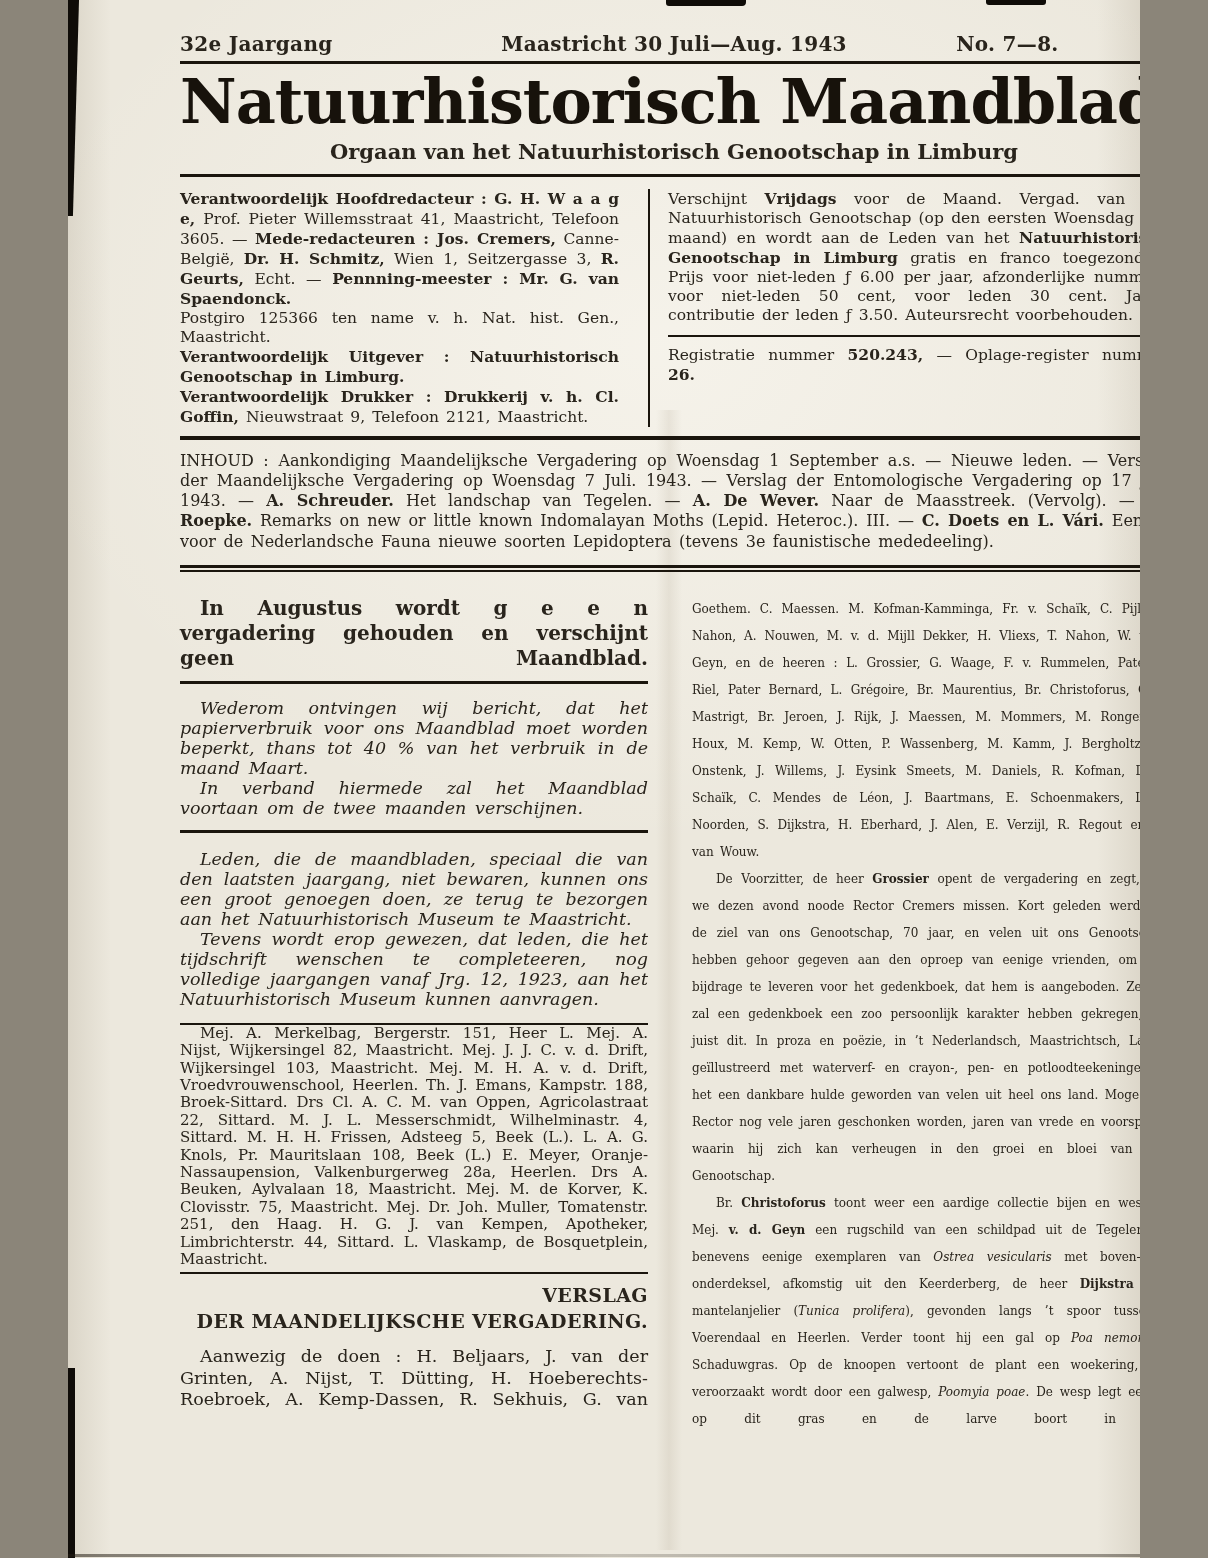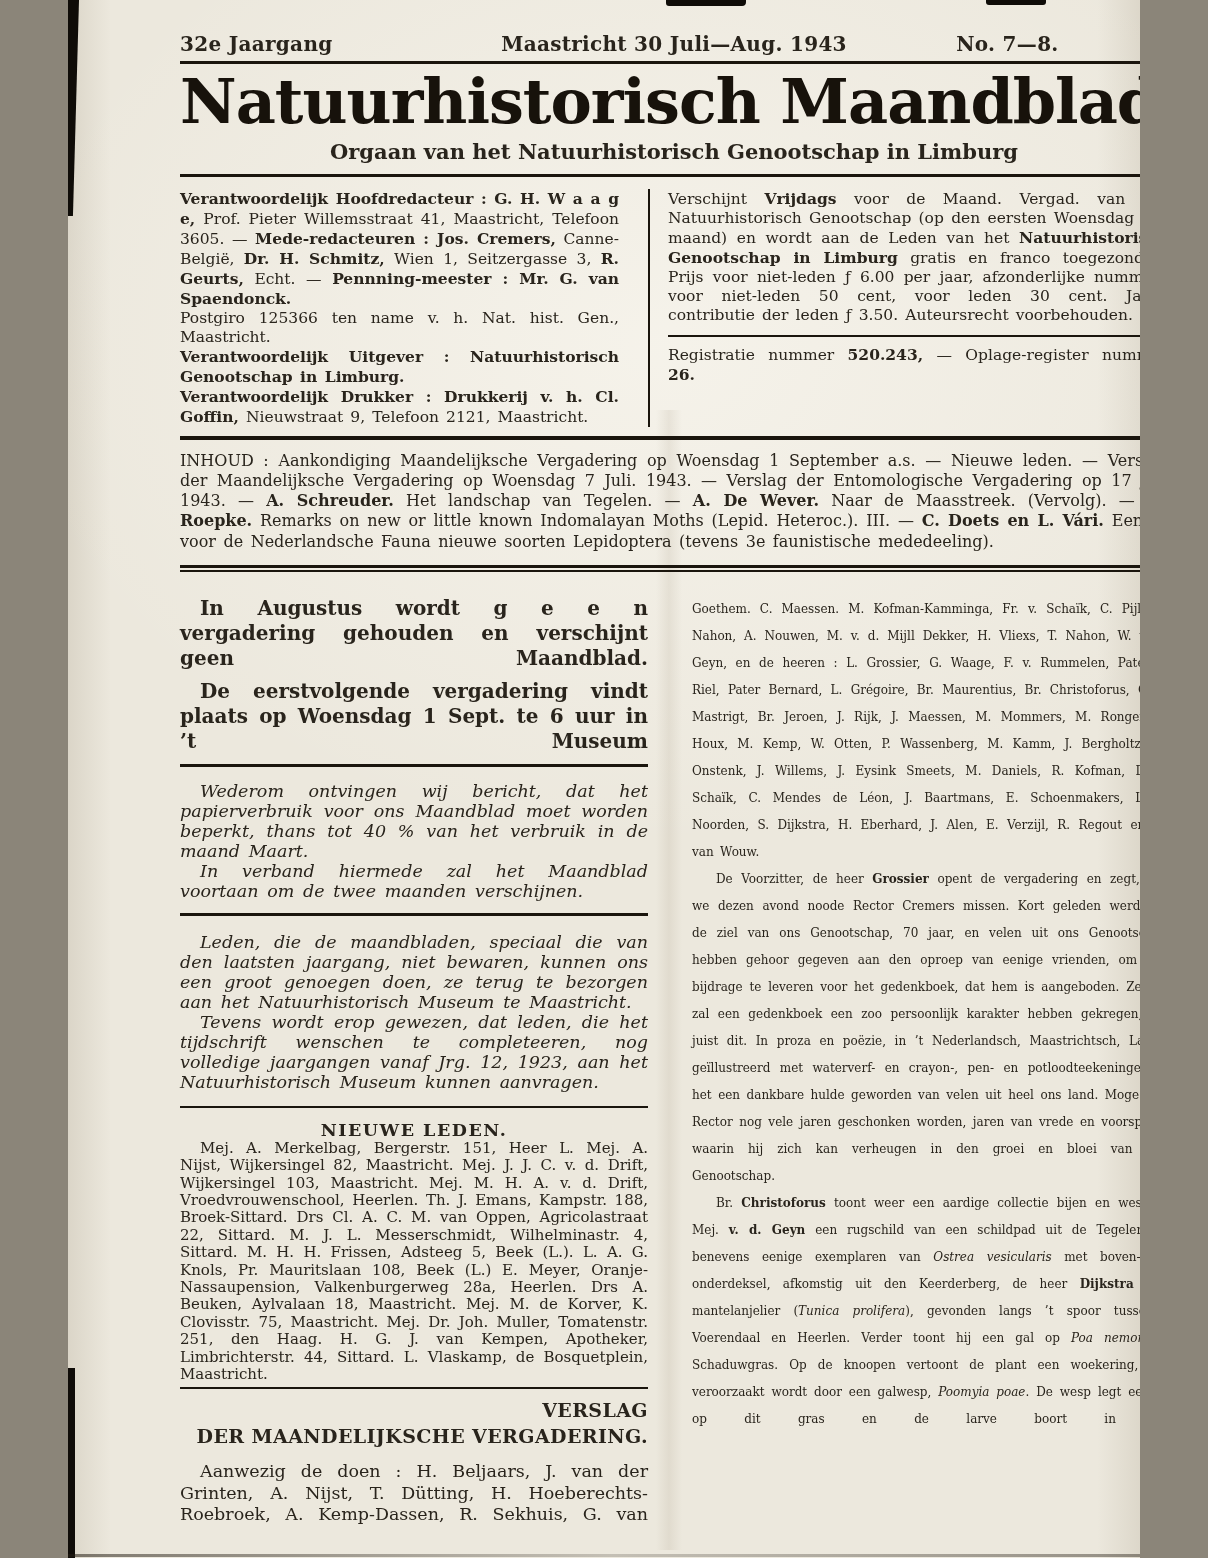--- a/index.html
+++ b/index.html
@@ -129,29 +129,27 @@
     <section class="inhoud">
       <p><span>INHOUD : Aankondiging Maandelijksche Vergadering op Woensdag 1 September a.s. — Nieuwe leden. — Verslag der Maandelijksche Vergadering op Woensdag 7 Juli. 1943. — Verslag der Entomologische Vergadering op 17 Juli 1943. — </span><span class="b">A. Schreuder.</span><span> Het landschap van Tegelen. — </span><span class="b">A. De Wever.</span><span> Naar de Maasstreek. (Vervolg). — </span><span class="b">W. Roepke.</span><span> Remarks on new or little known Indomalayan Moths (Lepid. Heteroc.). III. — </span><span class="b">C. Doets en L. Vári.</span><span> Eenige voor de Nederlandsche Fauna nieuwe soorten Lepidoptera (tevens 3e faunistische mededeeling).</span></p>
     </section>
 
     <div class="rule r-double rule-below-inhoud"></div>
 
     <main class="columns">
 
       <div class="col-left">
         <p class="ann cont"><span class="b">In Augustus wordt g e e n vergadering gehouden en verschijnt geen Maandblad.</span></p>
-        <p class="ann ann-2 cont"><span class="b">De eerstvolgende vergadering vindt plaats op Woensdag 1 Sept. te 6 uur in ’t Museum</span></p>
         <div class="lrule rule-a"></div>
         <p class="ital not-1"><span class="i">Wederom ontvingen wij bericht, dat het papierverbruik voor ons Maandblad moet worden beperkt, thans tot 40 % van het verbruik in de maand Maart.</span></p>
         <p class="ital"><span class="i">In verband hiermede zal het Maandblad voortaan om de twee maanden verschijnen.</span></p>
         <div class="lrule rule-b"></div>
         <p class="ital not-3"><span class="i">Leden, die de maandbladen, speciaal die van den laatsten jaargang, niet bewaren, kunnen ons een groot genoegen doen, ze terug te bezorgen aan het Natuurhistorisch Museum te Maastricht.</span></p>
         <p class="ital"><span class="i">Tevens wordt erop gewezen, dat leden, die het tijdschrift wenschen te completeeren, nog volledige jaargangen vanaf Jrg. 12, 1923, aan het Natuurhistorisch Museum kunnen aanvragen.</span></p>
         <div class="lrule rule-c"></div>
-        <h2 class="h-new">NIEUWE LEDEN.</h2>
         <p class="members"><span>Mej. A. Merkelbag, Bergerstr. 151, Heer L. Mej. A. Nijst, Wijkersingel 82, Maastricht. Mej. J. J. C. v. d. Drift, Wijkersingel 103, Maastricht. Mej. M. H. A. v. d. Drift, Vroedvrouwenschool, Heerlen. Th. J. Emans, Kampstr. 188, Broek-Sittard. Drs Cl. A. C. M. van Oppen, Agricolastraat 22, Sittard. M. J. L. Messerschmidt, Wilhelminastr. 4, Sittard. M. H. H. Frissen, Adsteeg 5, Beek (L.). L. A. G. Knols, Pr. Mauritslaan 108, Beek (L.) E. Meyer, Oranje-Nassaupension, Valkenburgerweg 28a, Heerlen. Drs A. Beuken, Aylvalaan 18, Maastricht. Mej. M. de Korver, K. Clovisstr. 75, Maastricht. Mej. Dr. Joh. Muller, Tomatenstr. 251, den Haag. H. G. J. van Kempen, Apotheker, Limbrichterstr. 44, Sittard. L. Vlaskamp, de Bosquetplein, Maastricht.</span></p>
         <div class="lrule rule-d"></div>
         <h2 class="h-verslag">
           <span style="display:block">VERSLAG</span>
           <span style="display:block">DER MAANDELIJKSCHE VERGADERING.</span>
         </h2>
         <p class="attendees cont"><span>Aanwezig de doen : H. Beljaars, J. van der Grinten, A. Nijst, T. Dütting, H. Hoeberechts-Roebroek, A. Kemp-Dassen, R. Sekhuis, G. van</span></p>
       </div>
 
       <div class="col-gap"></div>

